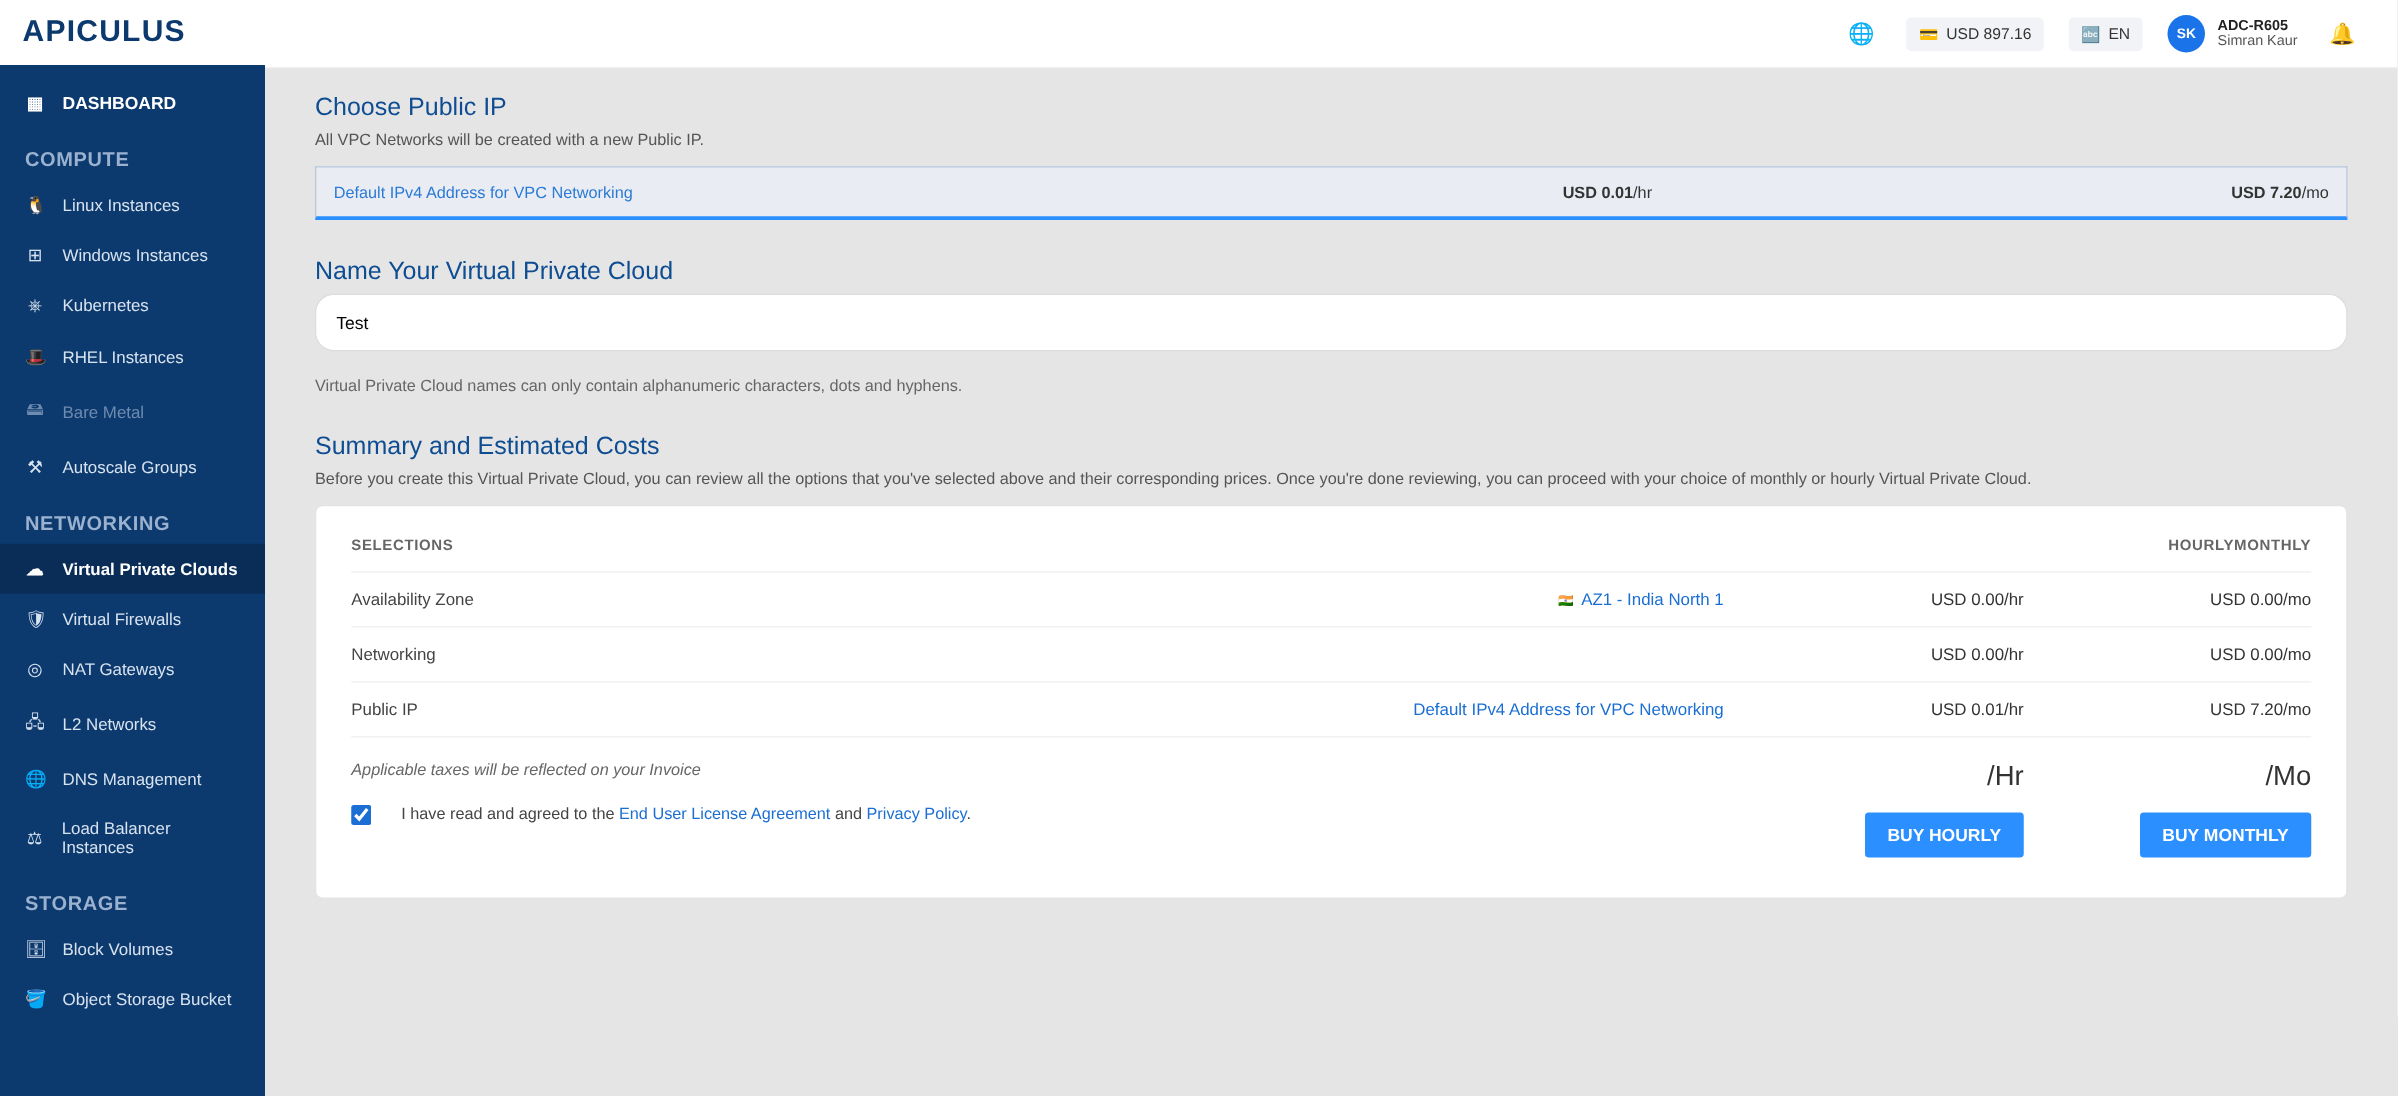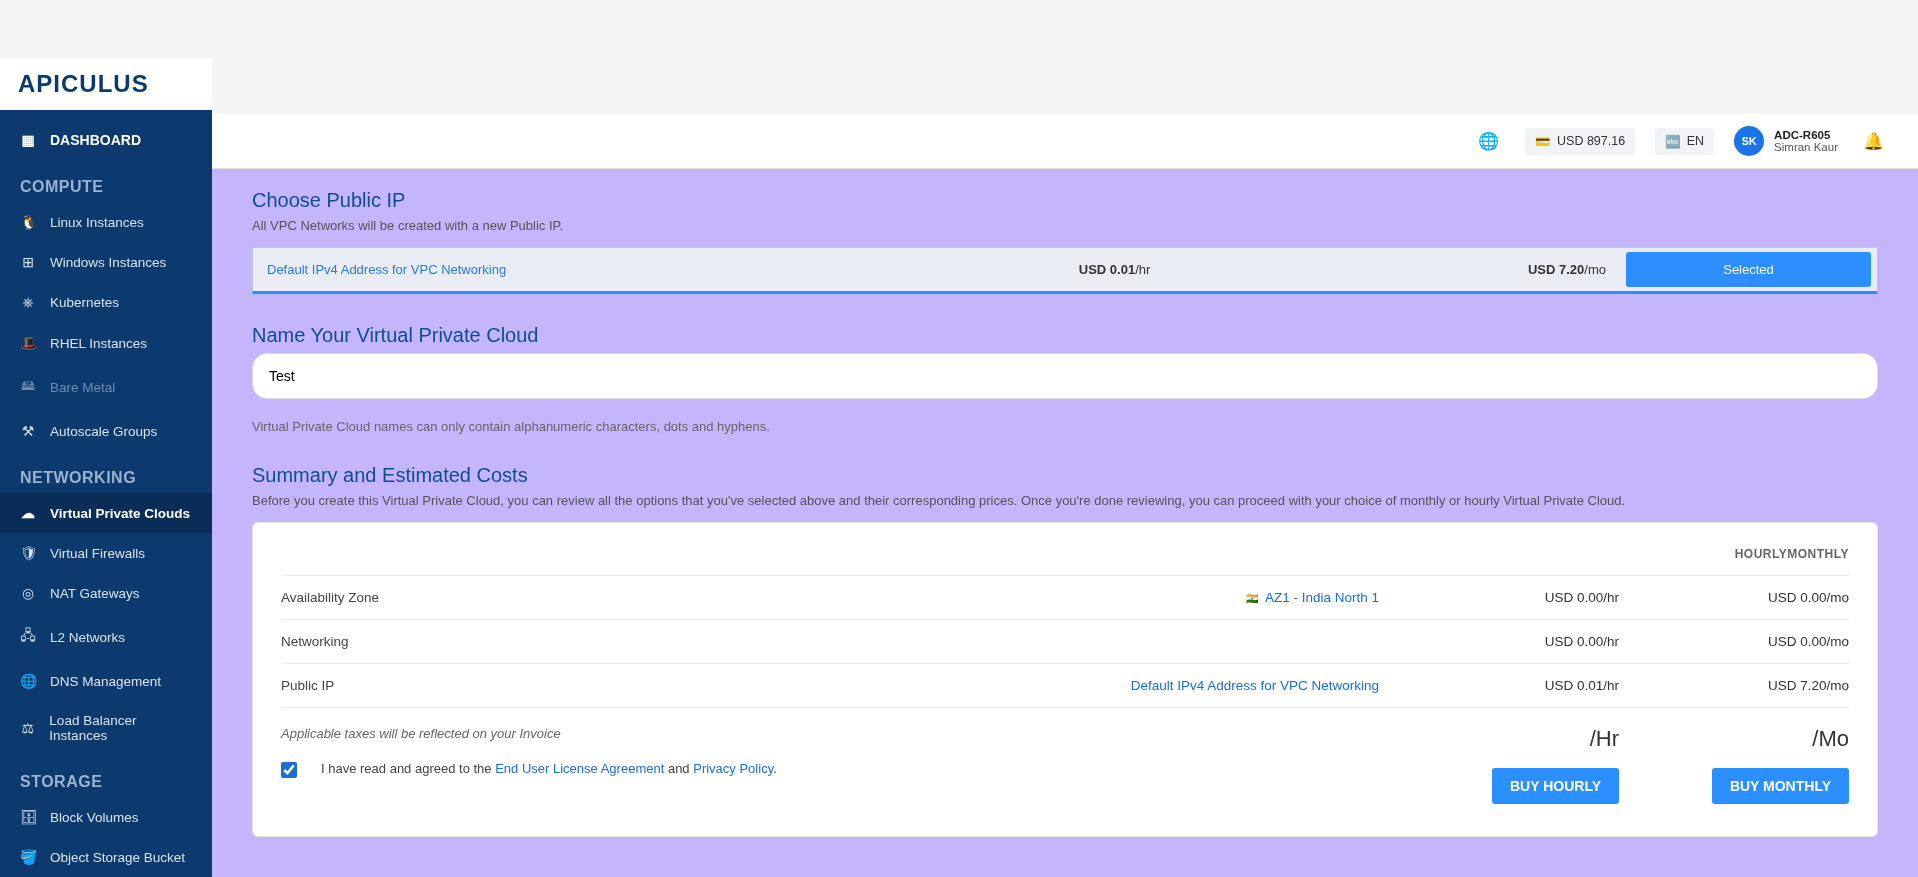--- a/index.html
+++ b/index.html
@@ -1,18 +1,18 @@
 <!DOCTYPE html>
 <html><head>
 <meta charset="utf-8">
 <style>
 * { margin: 0; padding: 0; box-sizing: border-box; font-family: 'Segoe UI', Arial, sans-serif; }
 body { background: #f5f5f5; width: 1918px; height: 877px; overflow: hidden; }
 
-.app { display: flex; height: 100%; align-items: flex-end; }
+.app { display: flex; height: 100%; }
 
 
 .sidebar { width: 212px; background: #0d3a6e; color: #fff; display: flex; flex-direction: column; overflow-y: auto; }
 .logo-wrap { background: #fff; padding: 12px 18px; display:flex; align-items:center; }
 .logo { color: #0d3a6e; font-weight: 800; font-size: 24px; letter-spacing: 1px; font-family: Arial, sans-serif; }
 
 .nav { padding-top: 10px; }
 .nav-item { display: flex; align-items: center; gap: 14px; padding: 12px 20px; cursor: pointer; font-size: 13.5px; color: #d8e3f0; }
 .nav-item.active { background: #092d56; color: #fff; font-weight: 600; }
 .nav-item.disabled { color: #6e8bb0; cursor: default; }
@@ -26,21 +26,21 @@
 
 .main { flex: 1; display: flex; flex-direction: column; background:#fff; overflow:hidden; }
 .topbar { height: 55px; border-bottom: 1px solid #e2e2e2; display:flex; align-items:center; justify-content:flex-end; gap: 20px; padding: 0 28px; background:#fff; }
 .topbar .pill { background:#f1f3f6; border-radius:4px; padding:6px 10px; font-size:12.5px; color:#333; display:flex; align-items:center; gap:6px; cursor:pointer; }
 .topbar .ico-btn { width:32px; height:32px; display:flex; align-items:center; justify-content:center; color:#444; cursor:pointer; font-size:17px; }
 .avatar { width:30px; height:30px; border-radius:50%; background:#1a73e8; color:#fff; display:flex; align-items:center; justify-content:center; font-size:11px; font-weight:600; }
 .user-block { display:flex; align-items:center; gap:10px; cursor:pointer; }
 .user-meta { display:flex; flex-direction:column; font-size:11.5px; color:#555; }
 .user-meta .uid { font-weight:600; color:#222; }
 
-.content { flex:1; overflow-y:auto; padding: 20px 40px 40px; background:#c4b5fd; }
+.content { flex:1; overflow-y:auto; padding: 20px 40px 40px; background:#e5e5e5; }
 
 h2.section-title { color:#0f4d92; font-weight:500; font-size:20px; margin-bottom:6px; }
 .section-sub { color:#555; font-size:13px; margin-bottom:14px; }
 
 
 .ip-row { display:flex; align-items:center; background:#e9edf3; border:1px solid #b7c7de; border-bottom:3px solid #2b8fff; padding: 0; font-size:13px; }
 .ip-row .cell { flex:1; padding:12px 14px; }
 .ip-row .name { color:#2b7ad6; }
 .ip-row .price { text-align:right; color:#333; }
 .ip-row .price b { font-weight:700; }
@@ -176,36 +176,36 @@
 
     <div class="content">
 
       
       <h2 class="section-title">Choose Public IP</h2>
       <div class="section-sub">All VPC Networks will be created with a new Public IP.</div>
       <div class="ip-row">
         <div class="cell name">Default IPv4 Address for VPC Networking</div>
         <div class="cell price"><b>USD 0.01</b><span>/hr</span></div>
         <div class="cell price"><b>USD 7.20</b><span>/mo</span></div>
-        <div class="selected-btn">Selected</div>
       </div>
 
       <div class="spacer"></div>
 
       
       <h2 class="section-title">Name Your Virtual Private Cloud</h2>
       <input class="name-input" value="Test" style="">
       <div class="hint">Virtual Private Cloud names can only contain alphanumeric characters, dots and hyphens.</div>
 
       
       <h2 class="section-title">Summary and Estimated Costs</h2>
       <div class="section-sub">Before you create this Virtual Private Cloud, you can review all the options that you've selected above and their corresponding prices. Once you're done reviewing, you can proceed with your choice of monthly or hourly Virtual Private Cloud.</div>
 
       <div class="summary-card">
         <div class="sum-head">
+          <div class="c1">SELECTIONS</div>
           <div class="cH">HOURLY</div>
           <div class="c4">MONTHLY</div>
         </div>
 
         <div class="sum-row">
           <div class="c1">Availability Zone</div>
           <div class="c2"><span class="az-flag">🇮🇳</span><span>AZ1 - India North 1</span></div>
           <div class="c3">USD 0.00/hr</div>
           <div class="c4">USD 0.00/mo</div>
         </div>

